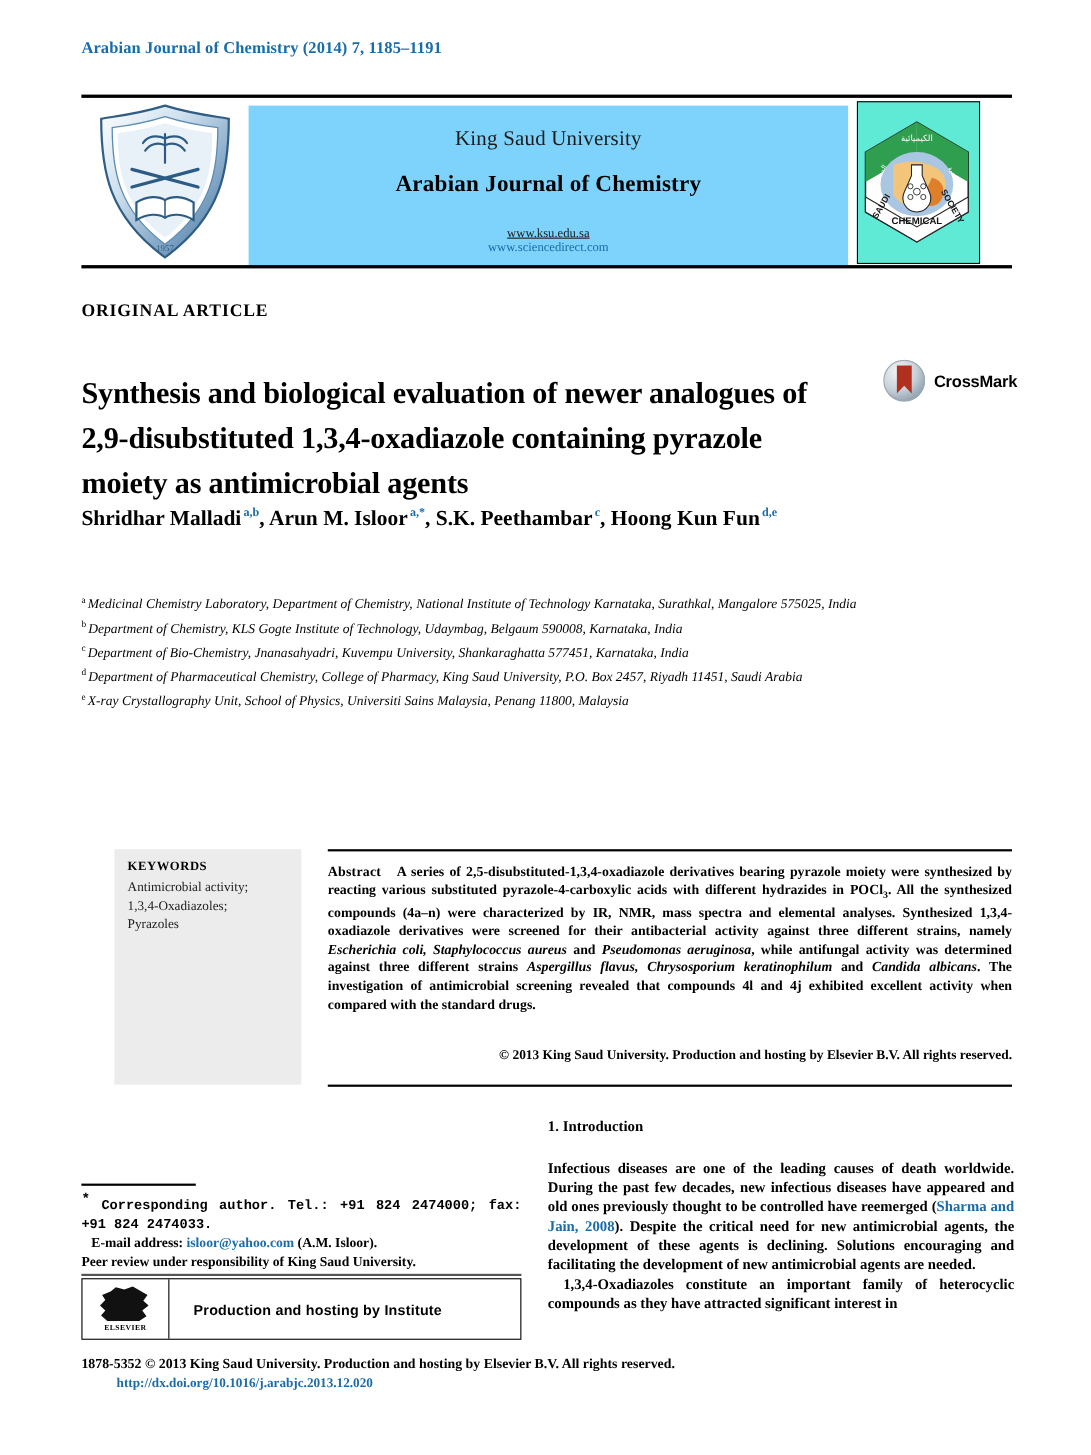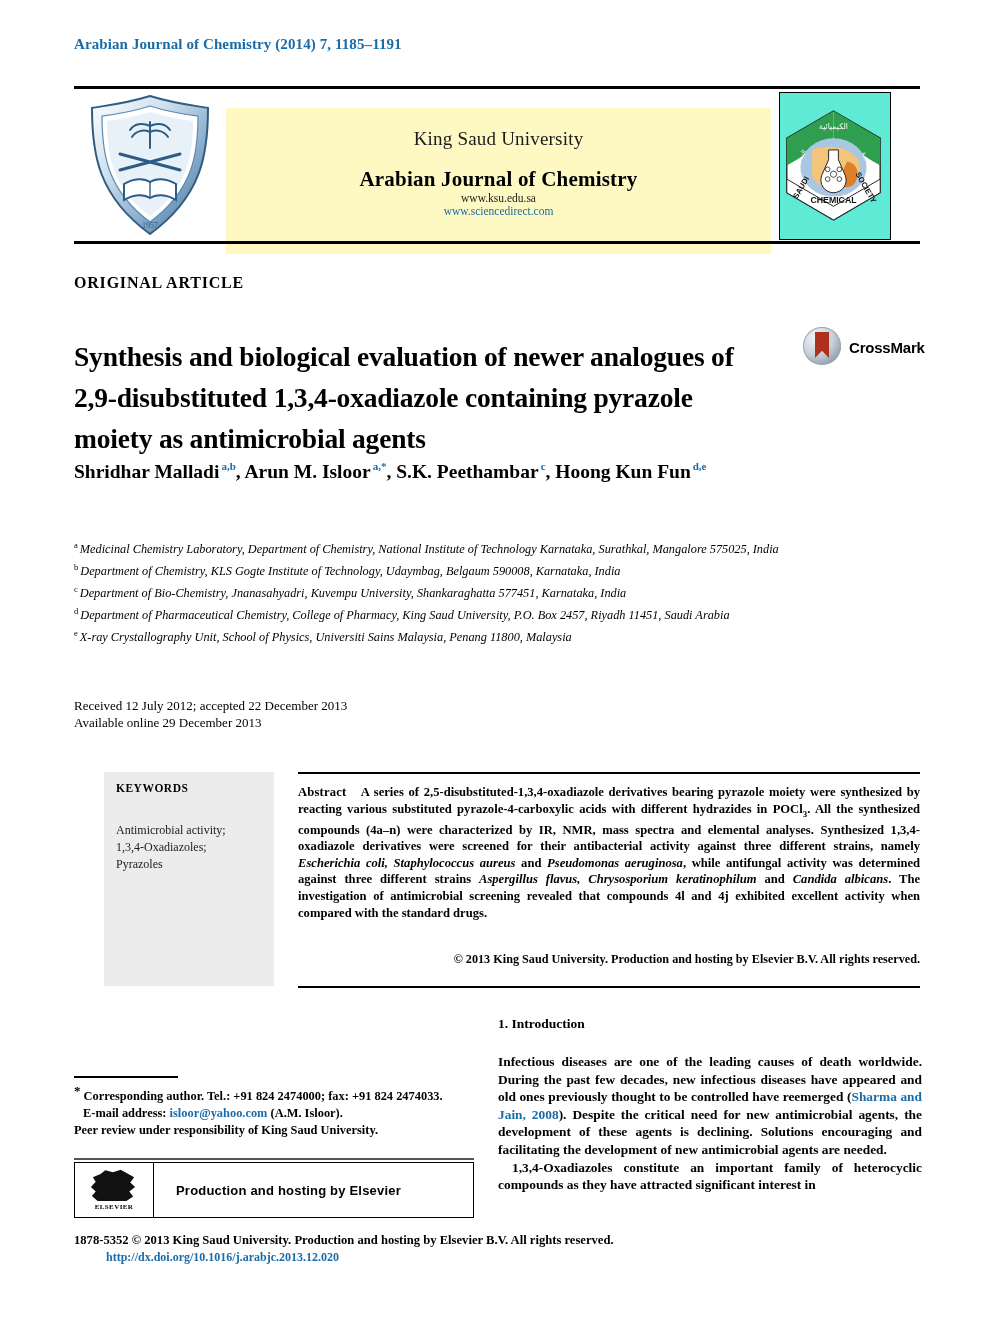--- a/index.html
+++ b/index.html
@@ -57,42 +57,44 @@
   .ksu-logo {
     position: absolute;
     left: 6px;
     top: 6px;
     width: 140px;
     height: 146px;
   }
   .center-box {
     position: absolute;
     left: 152px;
-    top: 22px;
+    top: 10px;
     width: 545px;
     height: 146px;
-    background: #fef9c3;
+    background: #7dd3fc;
     text-align: center;
   }
   .center-box .ksu-name {
     margin-top: 20px;
     font-size: 19px;
     color: #1b1b1b;
     letter-spacing: 0.2px;
   }
   .center-box .journal-name {
     margin-top: 17px;
     font-size: 21px;
     font-weight: bold;
     color: #000;
     letter-spacing: 0.2px;
   }
   .center-box .url-1 {
+    margin-top: 26px;
     font-size: 11.5px;
     color: #1b1b1b;
+    text-decoration: underline;
   }
   .center-box .url-2 {
     margin-top: 1px;
     font-size: 11.5px;
     color: #1a6ca8;
   }
   .scs-box {
     position: absolute;
     left: 705px;
     top: 6px;
@@ -217,21 +219,21 @@
     height: 214px;
     background: #ececec;
     padding: 10px 12px 0 12px;
     box-sizing: border-box;
   }
   .keywords-title {
     font-size: 11.5px;
     font-weight: bold;
     font-family: "Liberation Serif", serif;
     letter-spacing: 0.5px;
-    margin-bottom: 28px;
+    margin-bottom: 4px;
   }
   .keywords-list {
     font-size: 12px;
     line-height: 17px;
     color: #1b1b1b;
   }
 
   .abstract {
     position: absolute;
     left: 298px;
@@ -296,20 +298,21 @@
     position: absolute;
     left: 74px;
     top: 1082px;
     width: 400px;
     font-size: 12.4px;
     line-height: 17px;
     font-weight: bold;
   }
   .footnotes .fn-corr {
     text-align: justify;
+    font-family: Liberation Mono, monospace;
   }
   .footnotes sup.star {
     font-size: 13px;
     vertical-align: super;
   }
   .footnotes .fn-email { padding-left: 9px; }
   .footnote-bottom-rule {
     position: absolute;
     left: 74px;
     top: 1158px;
@@ -477,24 +480,20 @@
   </div>
 
   <div class="affiliations">
     <div><sup>a</sup><span>Medicinal Chemistry Laboratory, Department of Chemistry, National Institute of Technology Karnataka, Surathkal, Mangalore 575025, India</span></div>
     <div><sup>b</sup><span>Department of Chemistry, KLS Gogte Institute of Technology, Udaymbag, Belgaum 590008, Karnataka, India</span></div>
     <div><sup>c</sup><span>Department of Bio-Chemistry, Jnanasahyadri, Kuvempu University, Shankaraghatta 577451, Karnataka, India</span></div>
     <div><sup>d</sup><span>Department of Pharmaceutical Chemistry, College of Pharmacy, King Saud University, P.O. Box 2457, Riyadh 11451, Saudi Arabia</span></div>
     <div><sup>e</sup><span>X-ray Crystallography Unit, School of Physics, Universiti Sains Malaysia, Penang 11800, Malaysia</span></div>
   </div>
 
-  <div class="dates">
-    <div>Received 12 July 2012; accepted 22 December 2013</div>
-    <div>Available online 29 December 2013</div>
-  </div>
 
   <div class="abs-rule abs-rule-top"></div>
   <div class="abs-rule abs-rule-bottom"></div>
 
   <div class="keywords-panel">
     <div class="keywords-title">KEYWORDS</div>
     <div class="keywords-list">
       <div>Antimicrobial activity;</div>
       <div>1,3,4-Oxadiazoles;</div>
       <div>Pyrazoles</div>
@@ -518,21 +517,21 @@
     <div class="fn-email"><span>E-mail address:</span> <a class="link" href="#">isloor@yahoo.com</a> <span>(A.M. Isloor).</span></div>
     <div>Peer review under responsibility of King Saud University.</div>
   </div>
   <div class="footnote-bottom-rule"></div>
 
   <div class="elsevier-box">
     <div class="elsevier-logo-cell">
       <div class="elsevier-tree"></div>
       <div class="elsevier-word">ELSEVIER</div>
     </div>
-    <div class="elsevier-text">Production and hosting by Elsevier</div>
+    <div class="elsevier-text">Production and hosting by Institute</div>
   </div>
 
   <div class="page-footer">
     <div>1878-5352 © 2013 King Saud University. Production and hosting by Elsevier B.V. All rights reserved.</div>
     <div class="doi">http://dx.doi.org/10.1016/j.arabjc.2013.12.020</div>
   </div>
 
 </div>
 
 </body></html>

